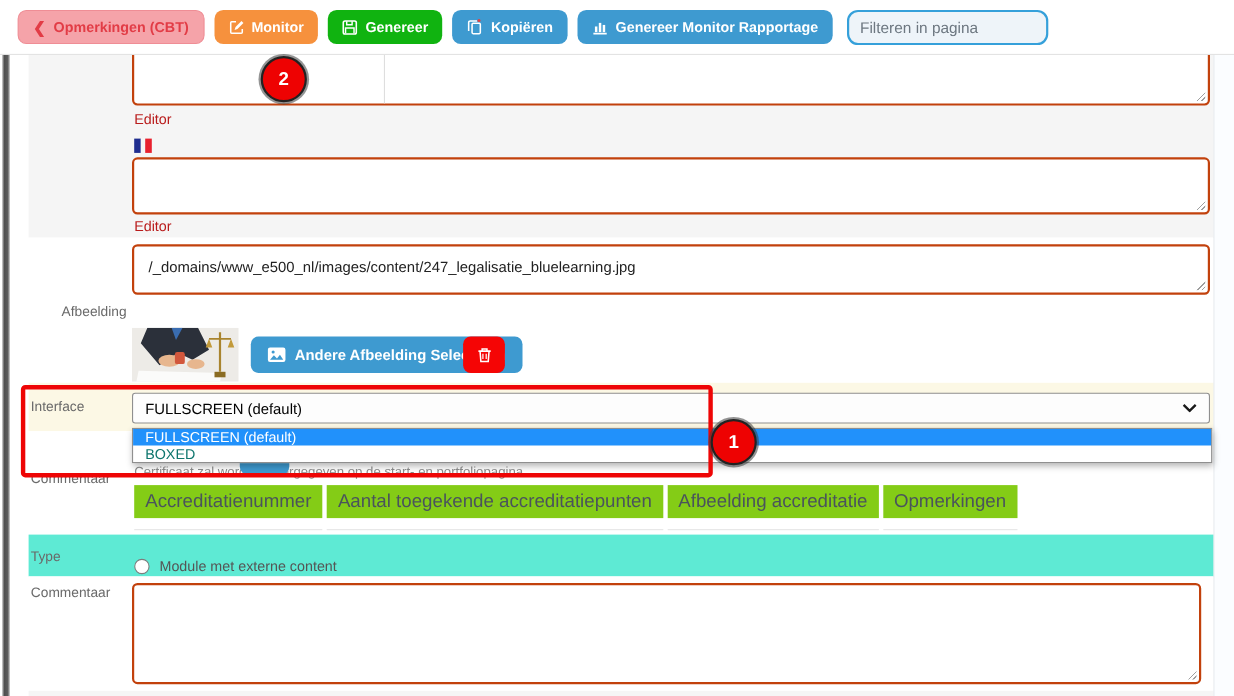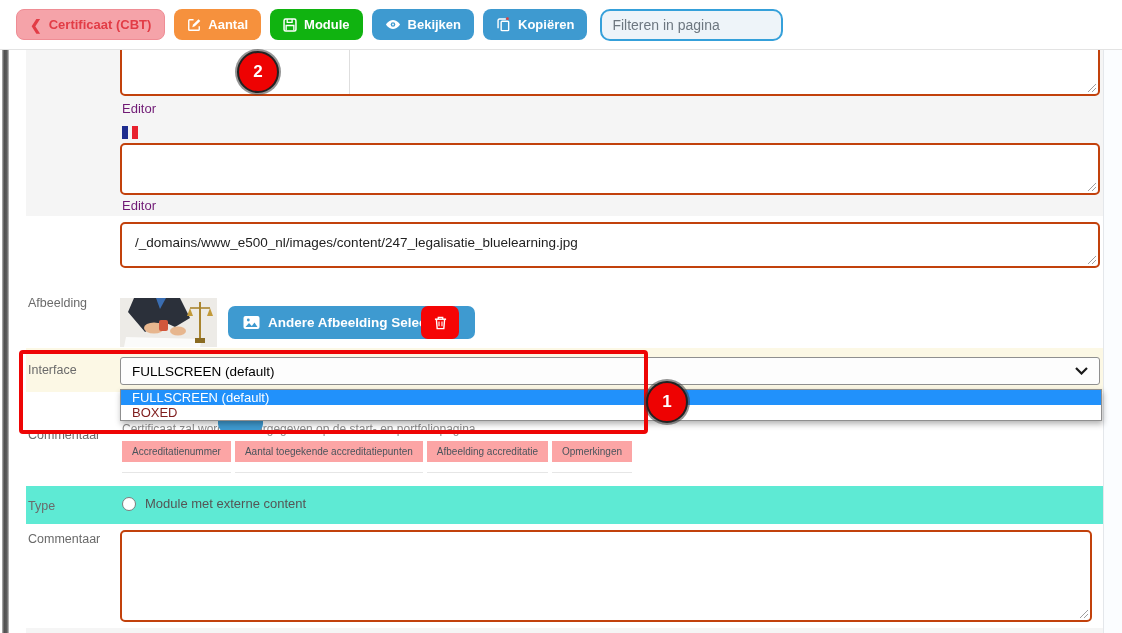--- a/index.html
+++ b/index.html
@@ -36,40 +36,40 @@
   .row{position:absolute;left:26px;width:1077px;box-sizing:border-box;z-index:2;}
   .row-editors{top:50px;height:166px;background:#f5f5f5;}
   .row-media{top:216px;height:132px;background:#fff;}
   .row-interface{top:348px;height:44px;background:#fcf8e5;}
   .row-cert{top:392px;height:94px;background:#fff;}
   .row-type{top:486px;height:38px;background:#5eead4;}
   .row-comment{top:524px;height:104px;background:#fff;}
   .bottomstrip{top:628px;height:5px;background:#f5f5f5;}
 
   .flabel{position:absolute;left:2px;color:#6a6a6a;font-size:12.5px;}
-  .lab-afbeelding{top:80px;}
+  .lab-afbeelding{top:60px;margin-left:28px;}
   .lab-interface{top:15px;}
   .lab-cert{top:36px;}
   .lab-type{top:13px;}
   .lab-comment{top:8px;}
 
   
   .ta-wrap{position:absolute;background:#fff;border:2px solid #c2410c;border-radius:5px;box-sizing:border-box;}
   .ta-wrap textarea{width:100%;height:100%;border:none;outline:none;resize:none;background:transparent;
       font-family:"Liberation Sans",sans-serif;font-size:13.5px;color:#222;padding:11px 13px;box-sizing:border-box;}
   .grip{position:absolute;right:2px;bottom:2px;width:10px;height:10px;cursor:nwse-resize;
       background:repeating-linear-gradient(135deg,transparent 0 2px,#9f9f9f 2px 3px);
       clip-path:polygon(100% 0,100% 100%,0 100%);}
   .ta1{left:94px;top:-20px;width:980px;height:66px;}
   .ta2{left:94px;top:93px;width:980px;height:52px;}
   .ta-path{left:94px;top:6px;width:980px;height:46px;}
   .ta-comment{left:94px;top:6px;width:972px;height:92px;}
   .innerline{position:absolute;left:227px;top:0;bottom:0;width:1px;background:#dedede;}
 
-  .ed-link{position:absolute;left:96px;color:#701a75;font-size:13px;text-decoration:none;cursor:pointer;}
+  .ed-link{position:absolute;left:96px;color:#b91c1c;font-size:13px;text-decoration:none;cursor:pointer;}
   .l1{top:51px;} .l2{top:148px;}
   .flag{position:absolute;left:96px;top:76px;width:16px;height:13px;display:flex;}
   .flag i{display:block;height:100%;}
   .flag .fb{width:6px;background:#1f2d8f;}
   .flag .fw{width:4px;background:#f5f5f5;}
   .flag .fr{width:6px;background:#e8212e;}
 
   .thumb{position:absolute;left:94px;top:82px;width:97px;height:49px;display:block;}
   .btn-select-img{position:absolute;left:202px;top:90px;height:33px;border:none;border-radius:7px;
       background:#3e9ad0;color:#fff;font-family:inherit;font-size:13.5px;font-weight:bold;
@@ -79,92 +79,93 @@
 
   
   .select{position:absolute;left:94px;top:9px;width:980px;height:28px;background:#fdfdfd;
       border:1px solid #8f8f8f;border-radius:3px;box-sizing:border-box;display:flex;align-items:center;
       padding:0 11px;font-size:13.5px;color:#000;cursor:pointer;}
   .select .caret{margin-left:auto;}
 
   
   .cert-desc{position:absolute;left:96px;top:30px;margin:0;font-size:12px;color:#8b8b8b;}
   .cert-table{position:absolute;left:92px;top:48px;border-collapse:separate;border-spacing:4px 1px;}
-  .cert-table th{background:#fca5a5;color:#4a545c;font-weight:normal;font-size:10px;
+  .cert-table th{background:#84cc16;color:#4a545c;font-weight:normal;font-size:17px;
       padding:5px 10px;text-align:left;white-space:nowrap;}
   .cert-table td{background:#fff;height:9px;border-bottom:1px solid #e6e6e6;padding:0;}
 
   
   .radio-line{position:absolute;left:96px;display:flex;align-items:center;gap:9px;}
-  .r1{top:4px;} .r2{top:10px;}
+  .r1{top:4px;} .r2{top:21px;}
   .radio{width:14px;height:14px;border-radius:50%;box-sizing:border-box;display:inline-flex;
       align-items:center;justify-content:center;background:#fff;cursor:pointer;}
   .radio.on{border:2px solid #1287e0;}
   .radio.on::after{content:"";width:7px;height:7px;border-radius:50%;background:#1391f0;}
   .radio.off{border:1px solid #7d7d7d;}
   .radio-label{font-size:13px;color:#555;}
 
   
   .bluefrag{position:absolute;left:218px;top:404px;width:45px;height:28px;background:#3e9ad0;
       border-radius:8px;z-index:3;cursor:pointer;}
   .dropdown{position:absolute;left:120px;top:389px;width:982px;background:#fff;
       border:1px solid #8f8f8f;box-shadow:1px 3px 6px rgba(0,0,0,.3);z-index:8;box-sizing:border-box;}
-  .dd-item{height:15px;line-height:15px;font-size:13px;padding-left:11px;color:#7f1d1d;cursor:pointer;}
+  .dd-item{height:15px;line-height:15px;font-size:13px;padding-left:11px;color:#0f766e;cursor:pointer;}
   .dd-item.sel{background:#2191fb;color:#fff;}
 
   
   .annobox{position:absolute;left:19px;top:350px;width:629px;height:84px;border:4px solid #ee0505;
       border-radius:4px;z-index:10;box-sizing:border-box;pointer-events:none;}
   .circle{position:absolute;width:42px;height:42px;border-radius:50%;background:#ee0202;
       border:2px solid #222;box-shadow:0 0 0 2px rgba(60,60,60,.55);box-sizing:border-box;
       display:flex;align-items:center;justify-content:center;color:#fff;font-weight:bold;
       font-size:17px;z-index:45;}
   .c1{left:646px;top:381px;z-index:11;}
   .c2{left:237px;top:51px;}
 </style>
 </head>
 <body>
 
 <div class="page">
 
   <header class="toolbar">
     <button class="tb-btn tb-pink">
       <span class="chev">❮</span>
-      <span>Certificaat (CBT)</span>
+      <span>Opmerkingen (CBT)</span>
     </button>
     <button class="tb-btn tb-orange">
       <svg width="14" height="14" viewBox="0 0 16 16">
           <path d="M14 9.5V13a1 1 0 0 1-1 1H3a1 1 0 0 1-1-1V3a1 1 0 0 1 1-1h4.5" fill="none" stroke="#fff" stroke-width="1.6"></path>
           <path d="M6 10.5L7 7.5 13.2 1.3l2 2L9 9.5z" fill="#fff"></path>
         </svg>
-      <span>Aantal</span>
+      <span>Monitor</span>
     </button>
     <button class="tb-btn tb-green">
       <svg width="14" height="14" viewBox="0 0 16 16">
           <rect x="1.2" y="1.2" width="13.6" height="13.6" rx="1.8" fill="none" stroke="#fff" stroke-width="1.7"></rect>
           <path d="M4.8 1.5v3.6h5.6V1.5" fill="none" stroke="#fff" stroke-width="1.5"></path>
           <path d="M3.6 14v-5.4h8.8V14" fill="none" stroke="#fff" stroke-width="1.5"></path>
         </svg>
-      <span>Module</span>
-    </button>
-    <button class="tb-btn tb-blue">
-      <svg width="16" height="13" viewBox="0 0 16 13">
-          <path d="M1 6.5S3.6 2 8 2s7 4.5 7 4.5-2.6 4.5-7 4.5S1 6.5 1 6.5z" fill="#fff"></path>
-          <circle cx="8" cy="6.5" r="2.3" fill="#3e9ad0"></circle>
-          <circle cx="8" cy="6.5" r="0.9" fill="#fff"></circle>
-        </svg>
-      <span>Bekijken</span>
+      <span>Genereer</span>
     </button>
     <button class="tb-btn tb-blue">
       <svg width="15" height="15" viewBox="0 0 16 16">
           <rect x="5.5" y="4.5" width="8" height="10" rx="1" fill="none" stroke="#fff" stroke-width="1.5"></rect>
           <path d="M10.5 2.2H3.7A1.5 1.5 0 0 0 2.2 3.7v8.3" fill="none" stroke="#fff" stroke-width="1.5"></path>
           <circle cx="12.2" cy="1.8" r="1.5" fill="#e04040"></circle>
         </svg>
       <span>Kopiëren</span>
+    </button>
+    <button class="tb-btn tb-blue">
+      <svg width="15" height="14" viewBox="0 0 16 15">
+          <path d="M1.5 13.5h13" stroke="#fff" stroke-width="1.6"></path>
+          <rect x="3" y="6.5" width="2.4" height="5.5" fill="#fff"></rect>
+          <rect x="6.8" y="3" width="2.4" height="9" fill="#fff"></rect>
+          <rect x="10.6" y="5" width="2.4" height="7" fill="#fff"></rect>
+        </svg>
+      <span>Genereer Monitor Rapportage</span>
     </button>
     <div class="filter">
       <input type="text" placeholder="Filteren in pagina" style="">
 
     </div>
 
   </header>
 
   <div class="leftstrip"></div>
   <div class="rightmargin"></div>

